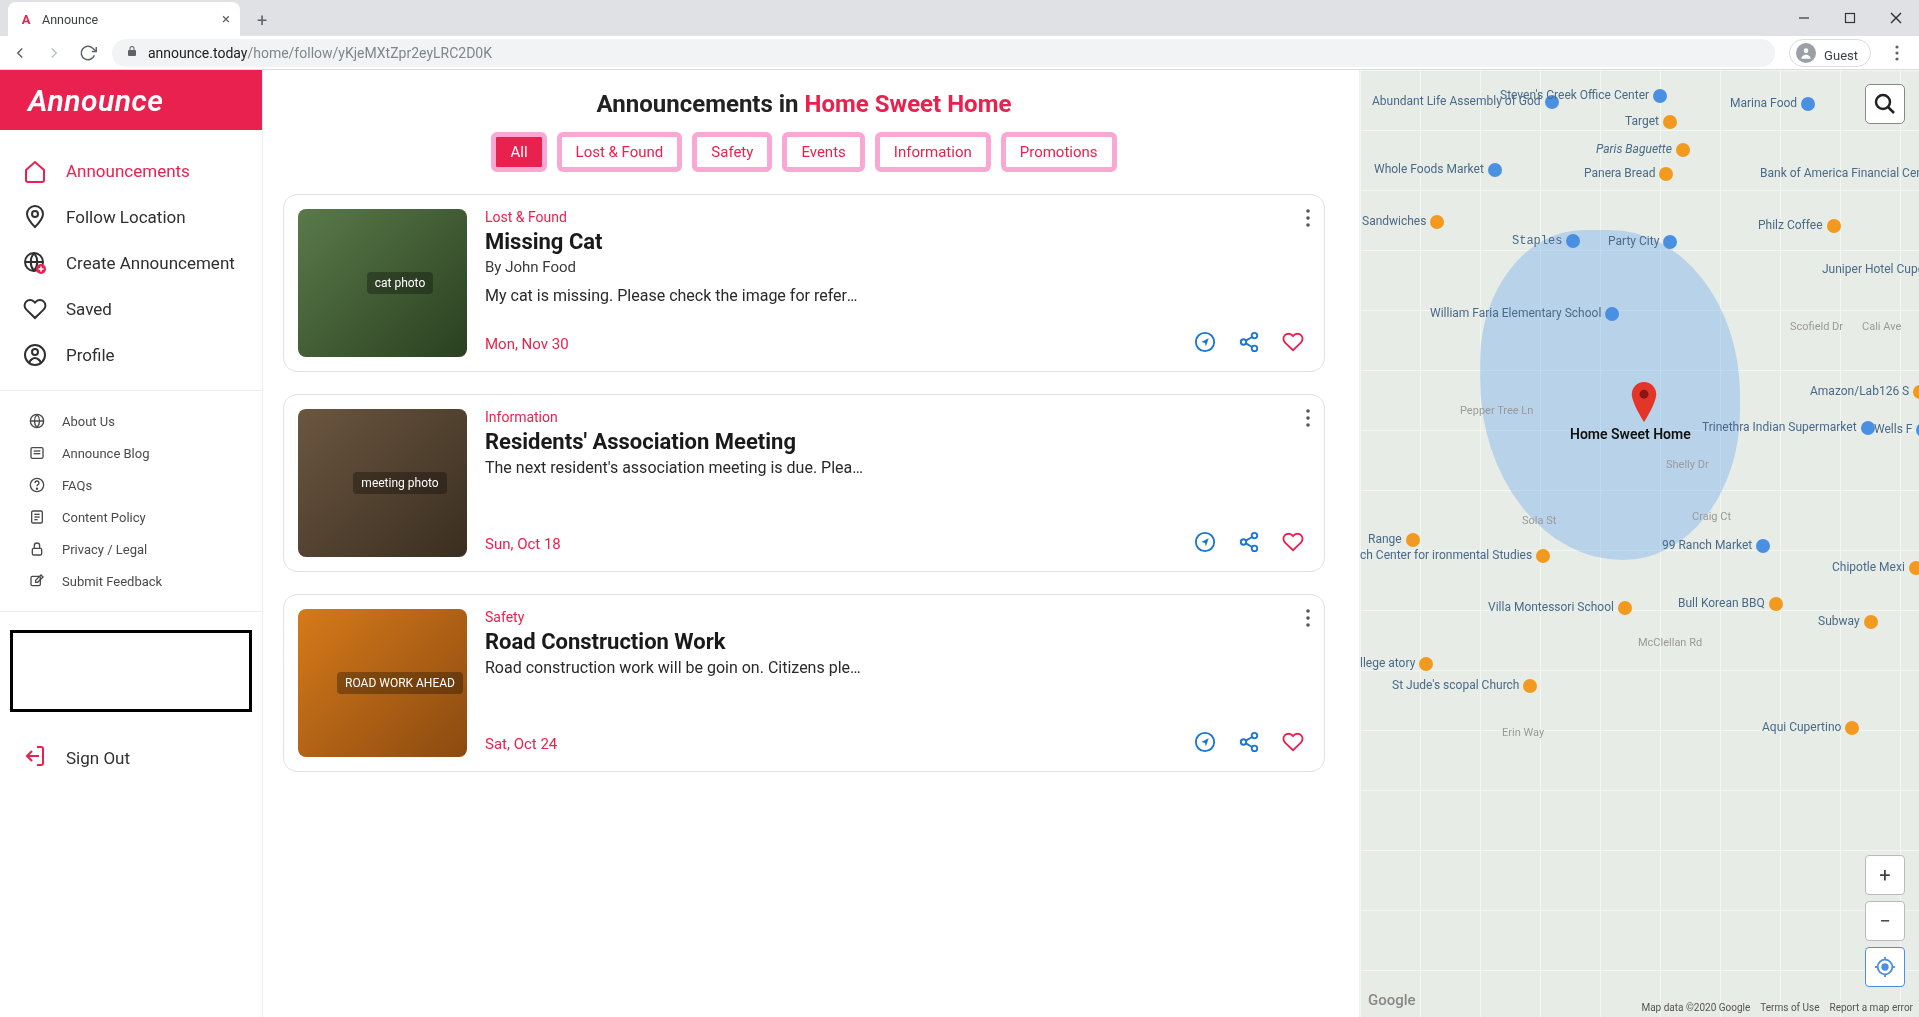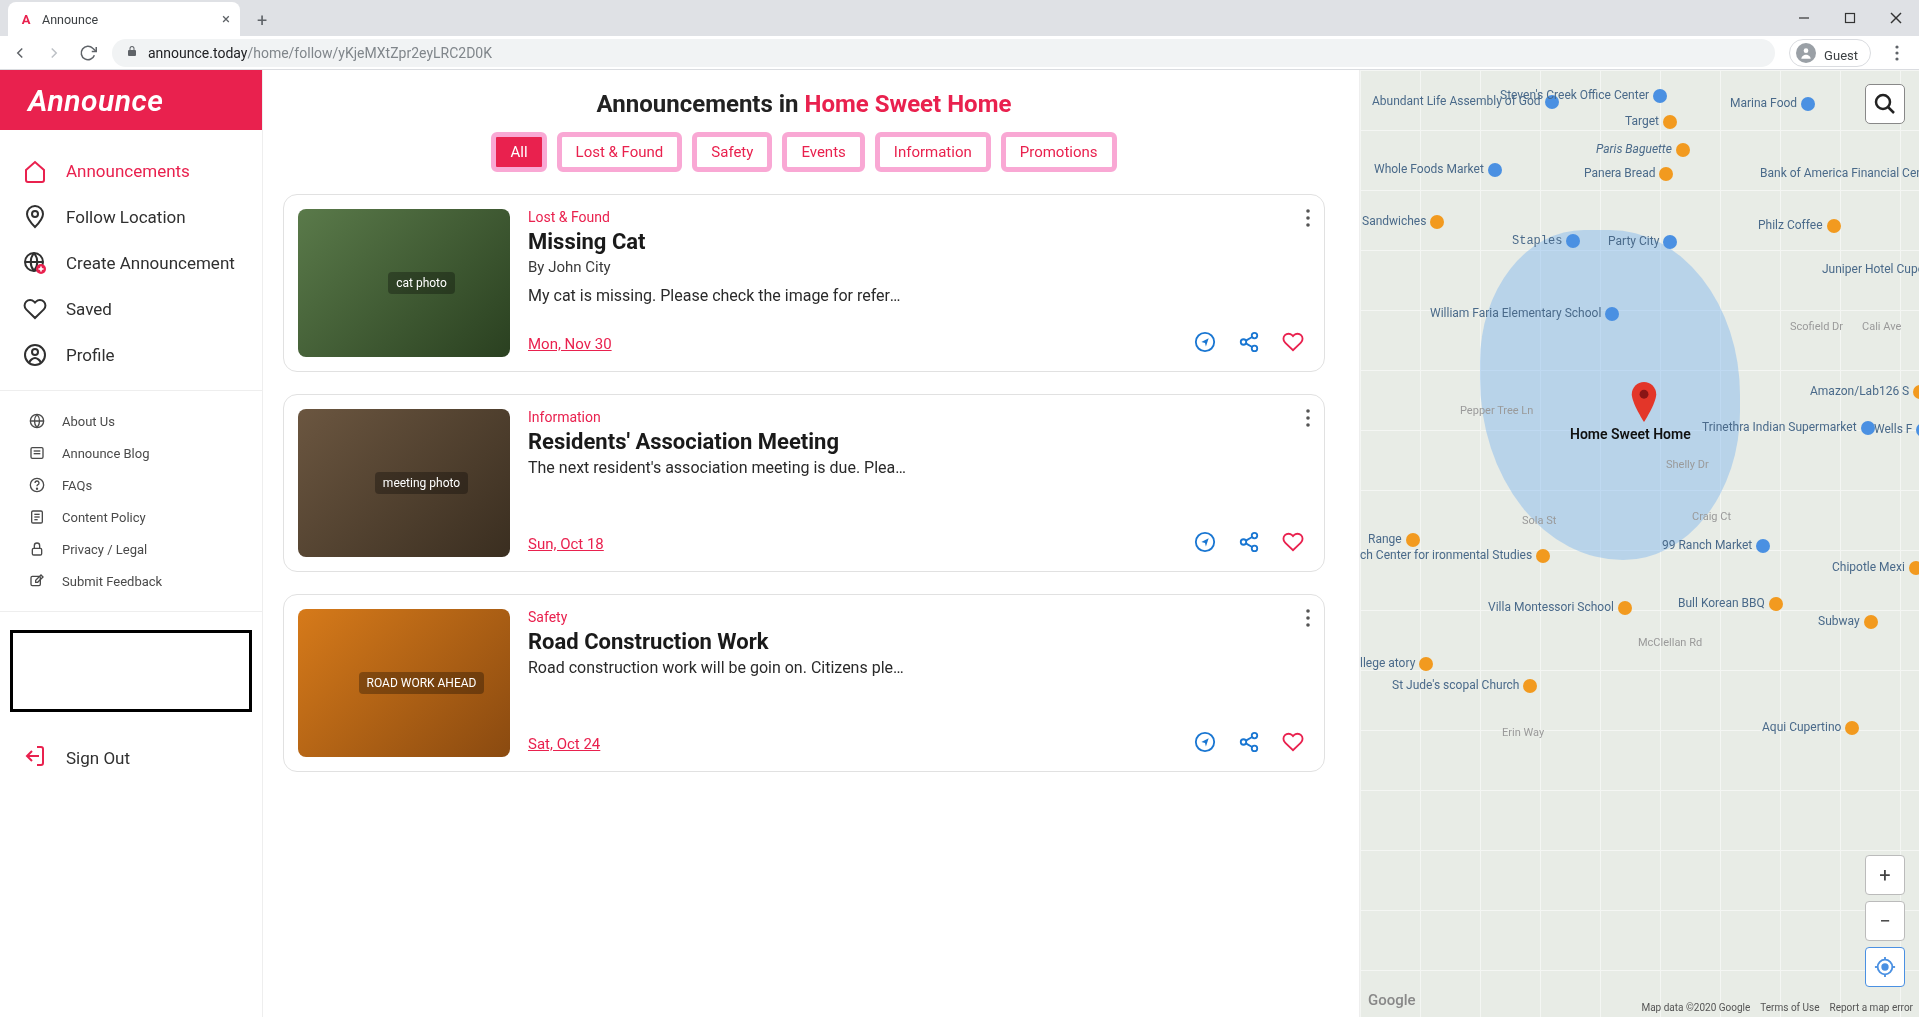--- a/index.html
+++ b/index.html
@@ -41,28 +41,28 @@
   .signout .icn { color:#e9214e; width:26px;}
 
   .main { flex:1; padding:20px 34px 0 20px; overflow:auto;}
   .page-title { text-align:center; font-size:24px; font-weight:700; color:#222; margin-bottom:14px;}
   .page-title .hl { color:#e9214e; }
   .filters { display:flex; gap:10px; justify-content:center; margin-bottom:22px;}
   .filter { border:5px solid #f9a8d4; color:#e9214e; border-radius:6px; padding:6px 14px; font-size:15px; cursor:pointer; background:#fff;}
   .filter.active { background:#e9214e; color:#fff; }
 
   .card { border:1px solid #e1e1e1; border-radius:14px; padding:14px; display:flex; gap:18px; margin-bottom:22px; position:relative; min-height:178px;}
-  .card-img { width:212px; height:148px; border-radius:8px; flex:none; display:flex; align-items:center; justify-content:center; font-size:11px; color:#fff; overflow:hidden;padding-left:35px;}
+  .card-img { width:169px; height:148px; border-radius:8px; flex:none; display:flex; align-items:center; justify-content:center; font-size:11px; color:#fff; overflow:hidden;padding-left:35px;}
   .card-body { flex:1; display:flex; flex-direction:column; }
   .cat { font-size:14px; color:#e9214e; margin-bottom:4px;}
   .card-title { font-size:22px; font-weight:700; color:#1a1a1a; margin-bottom:4px;}
   .author { font-size:15px; color:#3a3a3a; margin-bottom:10px;}
   .desc { font-size:16px; color:#2a2a2a; white-space:nowrap; overflow:hidden; text-overflow:ellipsis; max-width:380px;}
   .card-footer { margin-top:auto; display:flex; align-items:center; justify-content:space-between;}
-  .date { font-size:15px; color:#e9214e;text-decoration:underline;}
+  .date { font-size:15px; color:#e9214e;}
   .actions { display:flex; gap:22px; align-items:center; padding-right:6px;}
   .aicn { width:22px; height:22px; cursor:pointer;}
   .card-menu { position:absolute; top:14px; right:14px; cursor:pointer; color:#555;}
 
   .img-cat { background: linear-gradient(135deg,#5a7a4a,#2a4020); }
   .img-meeting { background: linear-gradient(135deg,#6b5640,#3a2e20); }
   .img-road { background: linear-gradient(135deg,#d67a1a,#8a4a10); }
   .imglabel { background:rgba(0,0,0,0.3); padding:4px 8px; border-radius:4px; font-size:12px;}
 
   .map-panel { width:560px; position:relative; background:#eef2ec; border-left:1px solid #eee;}
@@ -300,21 +300,21 @@
         <div class="filter">Promotions</div>
       </div>
     <div id="cards">
         <div class="card">
           <div class="card-img img-cat">
             <span class="imglabel">cat photo</span>
           </div>
           <div class="card-body">
             <div class="cat">Lost &amp; Found</div>
             <div class="card-title">Missing Cat</div>
-            <div class="author">By John City</div>
+            <div class="author">By John Food</div>
             <div class="desc">My cat is missing. Please check the image for reference of …</div>
             <div class="card-footer">
               <div class="date">Mon, Nov 30</div>
               <div class="actions">
                 <span><svg class="aicn" viewBox="0 0 24 24" fill="none" stroke="#1976d2" stroke-width="2">
                     <circle cx="12" cy="12" r="10"></circle>
                     <path d="M16 8l-8 4 4 1 1 4z" fill="#1976d2" stroke="none"></path>
                   </svg></span>
                 <span><svg class="aicn" viewBox="0 0 24 24" fill="none" stroke="#1976d2" stroke-width="2">
                     <circle cx="18" cy="5" r="3"></circle>

